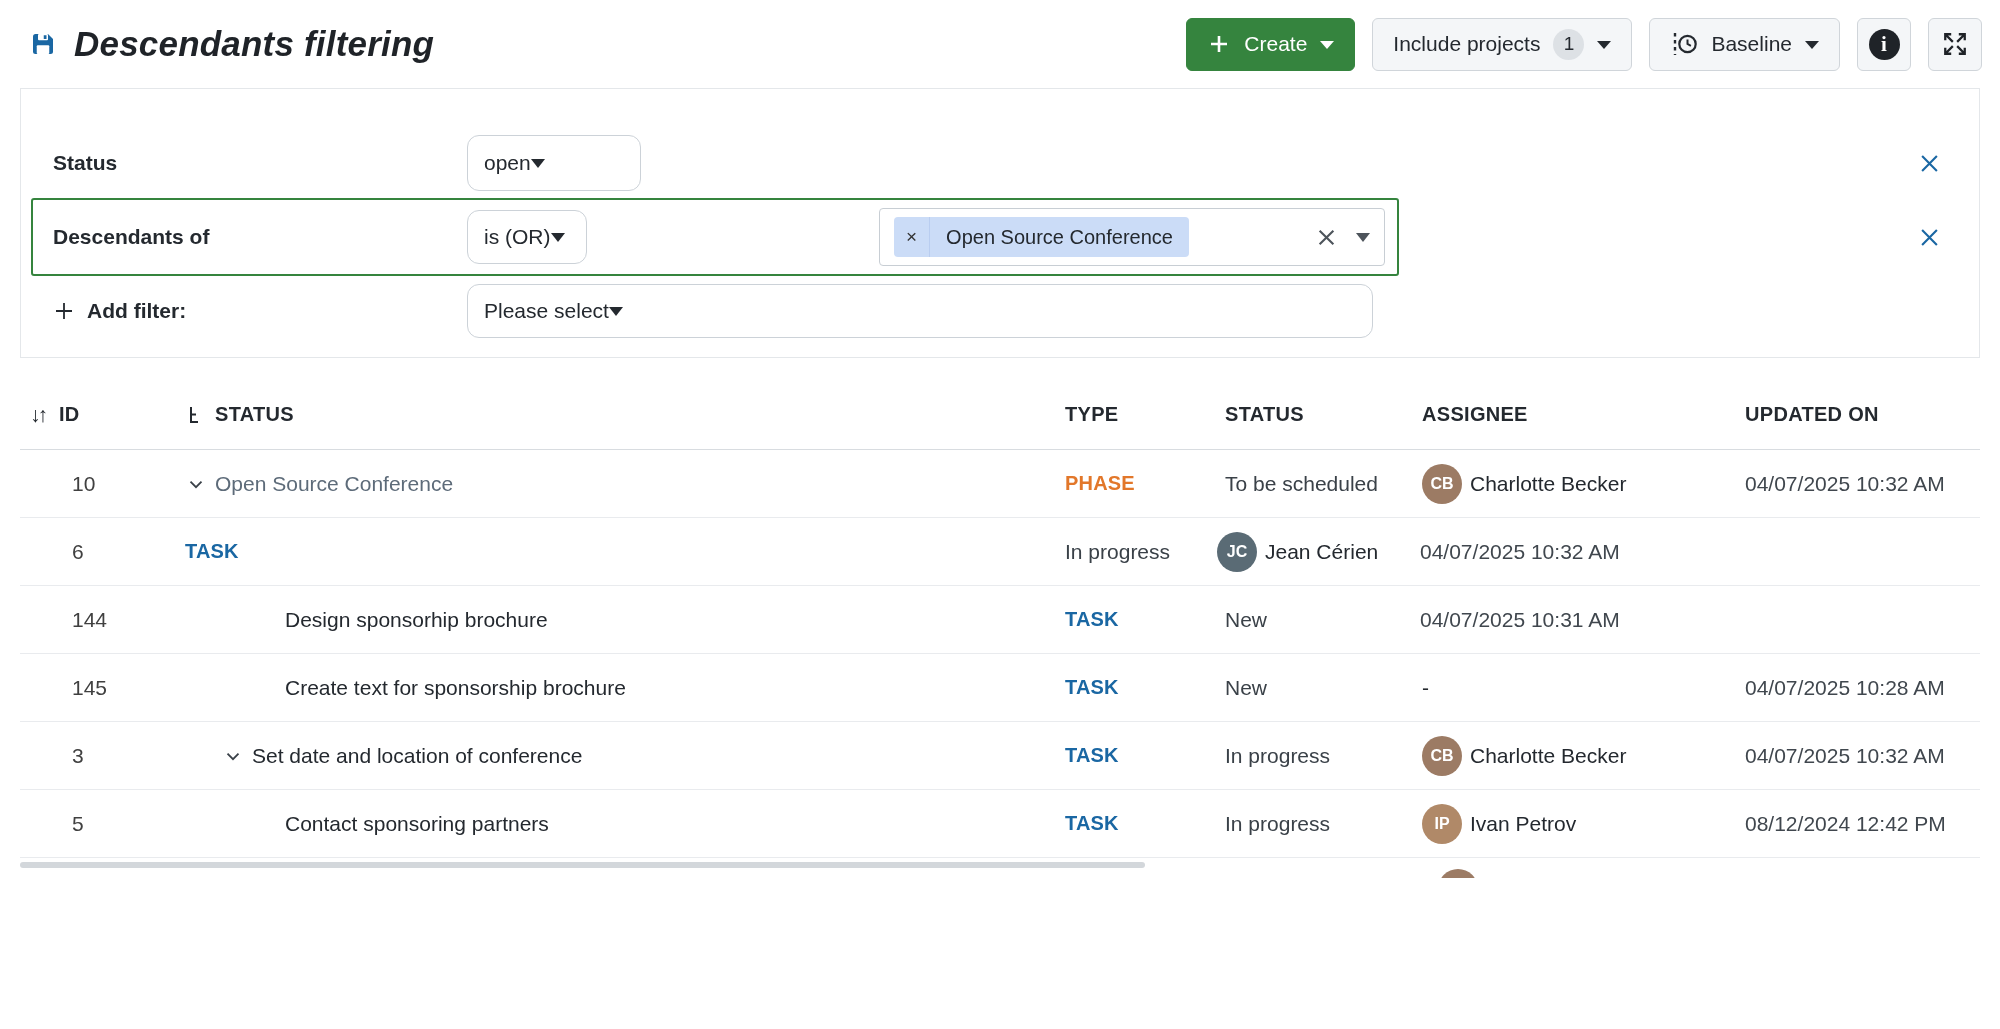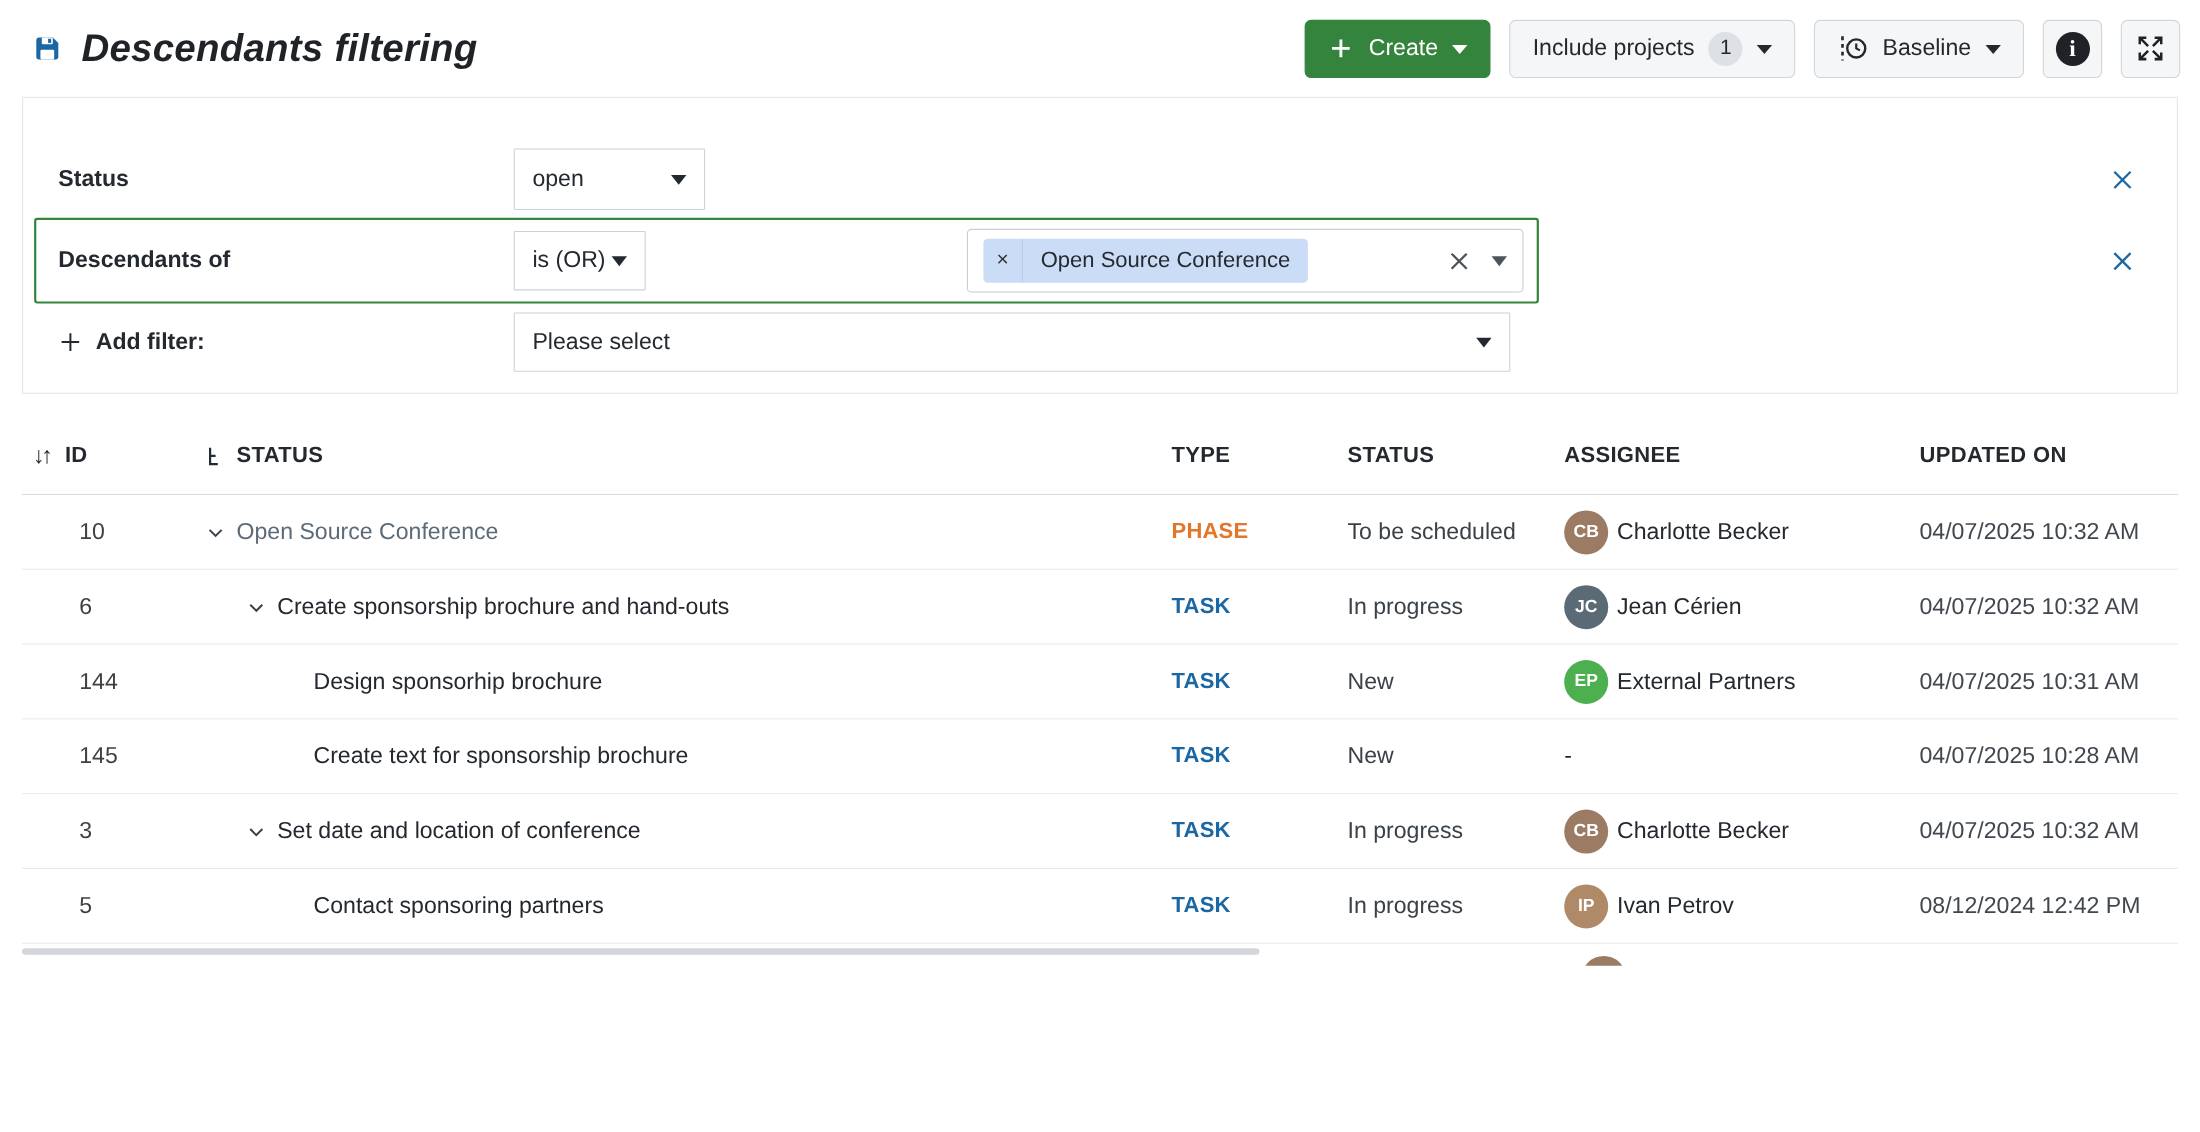--- a/index.html
+++ b/index.html
@@ -28,22 +28,22 @@
     font-family:"Liberation Serif", serif; }
 
   
   .filter-panel { margin:0 20px; border:1px solid #e4e7ea; background:#fff; }
   .f-row { display:flex; align-items:center; margin-left:32px; margin-right:20px; }
   .f-label { width:414px; flex:0 0 414px; font-weight:700; font-size:21px; color:#24292f;
     display:flex; align-items:center; gap:12px; }
   .text-input { width:906px; height:54px; border:1px solid #ccd2d8; border-radius:6px;
     font-size:21px; padding:0 18px; color:#24292f; font-family:"Liberation Sans", sans-serif; }
   .text-input::placeholder { color:#8b959e; }
-  .select { height:56px; border:1px solid #ccd2d8; border-radius:1px; background:#fff;
-    display:flex; align-items:center; justify-content:space-between; padding:0 16px;
+  .select { height:56px; border:1px solid #ccd2d8; border-radius:12px; background:#fff;
+    display:flex; align-items:center; justify-content:flex-start; padding:0 16px;
     font-size:21px; color:#24292f; cursor:pointer; }
   .sel-caret { width:0; height:0; border-left:7px solid transparent; border-right:7px solid transparent;
     border-top:9px solid #24292f; }
   .x-btn { width:60px; display:flex; justify-content:center; align-items:center; margin-left:auto; cursor:pointer; }
   .highlight-box { display:flex; align-items:center; border:2px solid #35843E; border-radius:3px;
     margin-left:10px; height:78px; width:1368px; padding-left:20px; }
   .multiselect { width:506px; height:58px; border:1px solid #c8ced4; border-radius:4px; background:#fff;
     display:flex; align-items:center; padding:0 14px; margin-left:292px; }
   .chip { height:40px; background:#CBDCF7; border-radius:4px; display:flex; align-items:center;
     font-size:20px; color:#24292f; overflow:hidden; }
@@ -241,81 +241,69 @@
       <span class="avatar" style="background: rgb(156, 123, 100);">CB</span>
       <span>Charlotte Becker</span>
     </div>
     <div class="td-updated">04/07/2025 10:32 AM</div>
   </div>
 
   <div class="grid trow">
     <div class="td-id">
       <a href="#">6</a>
     </div>
+    <div class="td-type" style="color: rgb(26, 103, 163);">TASK</div>
+    <div class="td-status">In progress</div>
+    <div class="td-assignee">
+      <span class="avatar" style="background: rgb(90, 107, 117);">JC</span>
+      <span>Jean Cérien</span>
+    </div>
+    <div class="td-updated">04/07/2025 10:32 AM</div>
+  </div>
+
+  <div class="grid trow">
+    <div class="td-id">
+      <a href="#">144</a>
+    </div>
+    <div class="td-subject" style="padding-left: 120px;">
+
+      <span>Design sponsorhip brochure</span>
+    </div>
+    <div class="td-type" style="color: rgb(26, 103, 163);">TASK</div>
+    <div class="td-status">New</div>
+    <div class="td-updated">04/07/2025 10:31 AM</div>
+  </div>
+
+  <div class="grid trow">
+    <div class="td-id">
+      <a href="#">145</a>
+    </div>
+    <div class="td-subject" style="padding-left: 120px;">
+
+      <span>Create text for sponsorship brochure</span>
+    </div>
+    <div class="td-type" style="color: rgb(26, 103, 163);">TASK</div>
+    <div class="td-status">New</div>
+    <div class="td-assignee">
+
+      <span>-</span>
+    </div>
+    <div class="td-updated">04/07/2025 10:28 AM</div>
+  </div>
+
+  <div class="grid trow">
+    <div class="td-id">
+      <a href="#">3</a>
+    </div>
     <div class="td-subject" style="padding-left: 57px;">
       <span class="chev">
         <svg width="22" height="22" viewBox="0 0 24 24" fill="none" stroke="#3a4148" stroke-width="2">
           <path d="M6 9.5l6 6 6-6"></path>
         </svg>
       </span>
-      <span>Create sponsorship brochure and hand-outs</span>
-    </div>
-    <div class="td-type" style="color: rgb(26, 103, 163);">TASK</div>
-    <div class="td-status">In progress</div>
-    <div class="td-assignee">
-      <span class="avatar" style="background: rgb(90, 107, 117);">JC</span>
-      <span>Jean Cérien</span>
-    </div>
-    <div class="td-updated">04/07/2025 10:32 AM</div>
-  </div>
-
-  <div class="grid trow">
-    <div class="td-id">
-      <a href="#">144</a>
-    </div>
-    <div class="td-subject" style="padding-left: 120px;">
-
-      <span>Design sponsorhip brochure</span>
-    </div>
-    <div class="td-type" style="color: rgb(26, 103, 163);">TASK</div>
-    <div class="td-status">New</div>
-    <div class="td-assignee">
-      <span class="avatar" style="background: rgb(76, 175, 80);">EP</span>
-      <span>External Partners</span>
-    </div>
-    <div class="td-updated">04/07/2025 10:31 AM</div>
-  </div>
-
-  <div class="grid trow">
-    <div class="td-id">
-      <a href="#">145</a>
-    </div>
-    <div class="td-subject" style="padding-left: 120px;">
-
-      <span>Create text for sponsorship brochure</span>
-    </div>
-    <div class="td-type" style="color: rgb(26, 103, 163);">TASK</div>
-    <div class="td-status">New</div>
-    <div class="td-assignee">
-
-      <span>-</span>
-    </div>
-    <div class="td-updated">04/07/2025 10:28 AM</div>
-  </div>
-
-  <div class="grid trow">
-    <div class="td-id">
-      <a href="#">3</a>
-    </div>
-    <div class="td-subject" style="padding-left: 57px;">
-      <span class="chev">
-        <svg width="22" height="22" viewBox="0 0 24 24" fill="none" stroke="#3a4148" stroke-width="2">
-          <path d="M6 9.5l6 6 6-6"></path>
-        </svg>
-      </span>
       <span>Set date and location of conference</span>
     </div>
     <div class="td-type" style="color: rgb(26, 103, 163);">TASK</div>
     <div class="td-status">In progress</div>
     <div class="td-assignee">
       <span class="avatar" style="background: rgb(156, 123, 100);">CB</span>
       <span>Charlotte Becker</span>
     </div>
     <div class="td-updated">04/07/2025 10:32 AM</div>
   </div>

